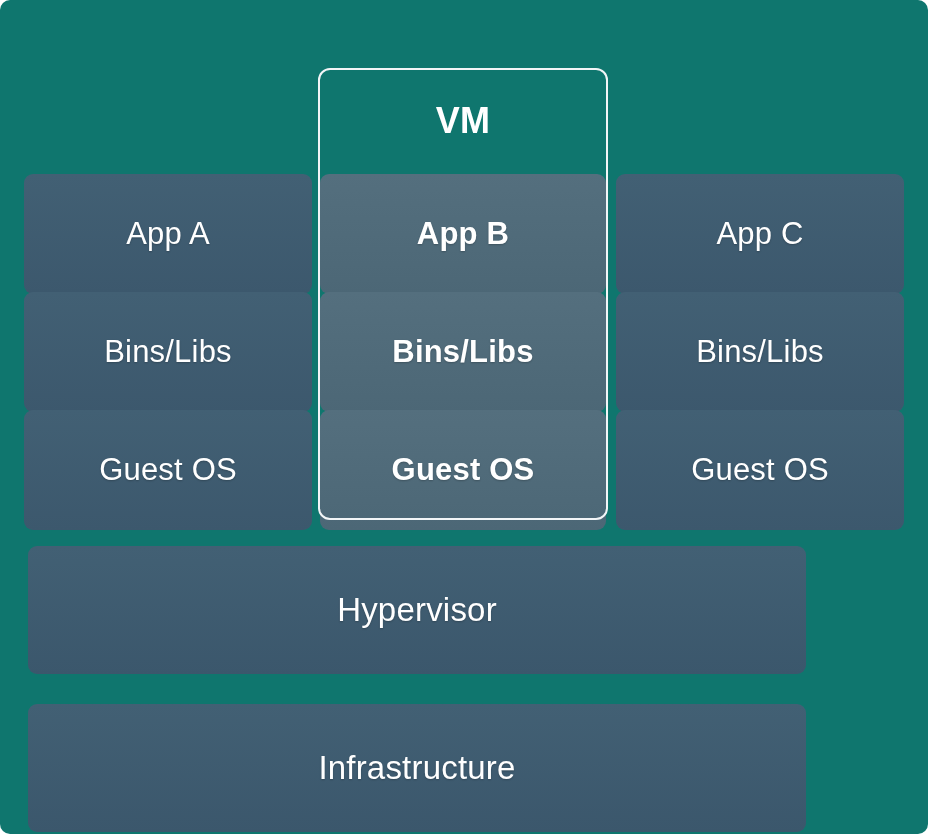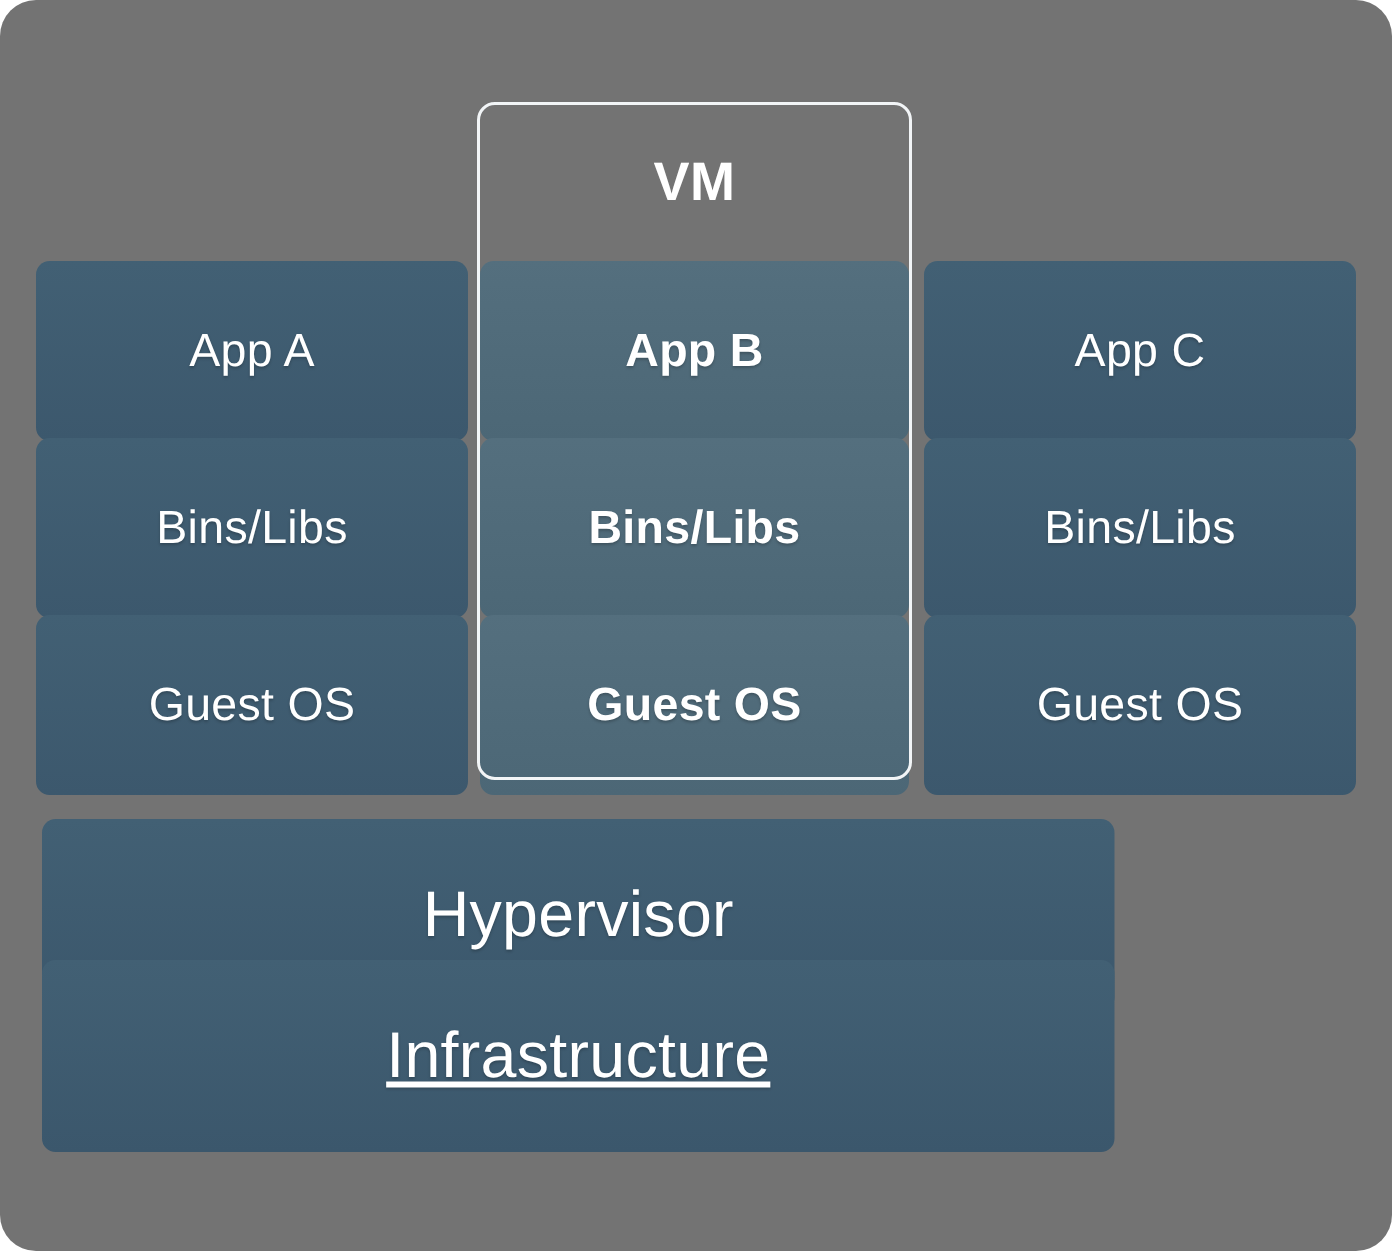--- a/index.html
+++ b/index.html
@@ -11,22 +11,22 @@
     width: 928px;
     height: 834px;
     font-family: "Liberation Sans", "DejaVu Sans", sans-serif;
     overflow: hidden;
   }
 
   .canvas {
     position: relative;
     width: 928px;
     height: 834px;
-    background: #737373;
-    border-radius: 24px;
+    background: #0f766e;
+    border-radius: 10px;
     box-sizing: border-box;
     overflow: hidden;
   }
 
   
   .vm-outline {
     position: absolute;
     left: 318px;
     top: 68px;
     width: 290px;
@@ -103,36 +103,36 @@
   .cell-right {
     left: 616px;
     width: 288px;
     background: linear-gradient(180deg, #426074 0%, #3c586d 100%);
   }
 
   
   .bar {
     position: absolute;
     left: 28px;
-    width: 715px;
+    width: 778px;
     height: 128px;
     display: flex;
     align-items: center;
     justify-content: center;
     border-radius: 9px;
     box-sizing: border-box;
     background: linear-gradient(180deg, #426074 0%, #3b576c 100%);
     color: #ffffff;
-    font-size: 43px;
+    font-size: 33px;
     letter-spacing: 0.2px;
     text-shadow: 0 1px 2px rgba(0,0,0,0.22);
     z-index: 2;
   }
   .bar-hypervisor { top: 546px; }
-  .bar-infrastructure { top: 640px; text-decoration: underline; }
+  .bar-infrastructure { top: 704px; }
 </style>
 </head>
 <body>
 
 <div class="canvas">
 
   <div class="vm-outline"></div>
   <div class="vm-title">VM</div>
 
   <div class="stack">

